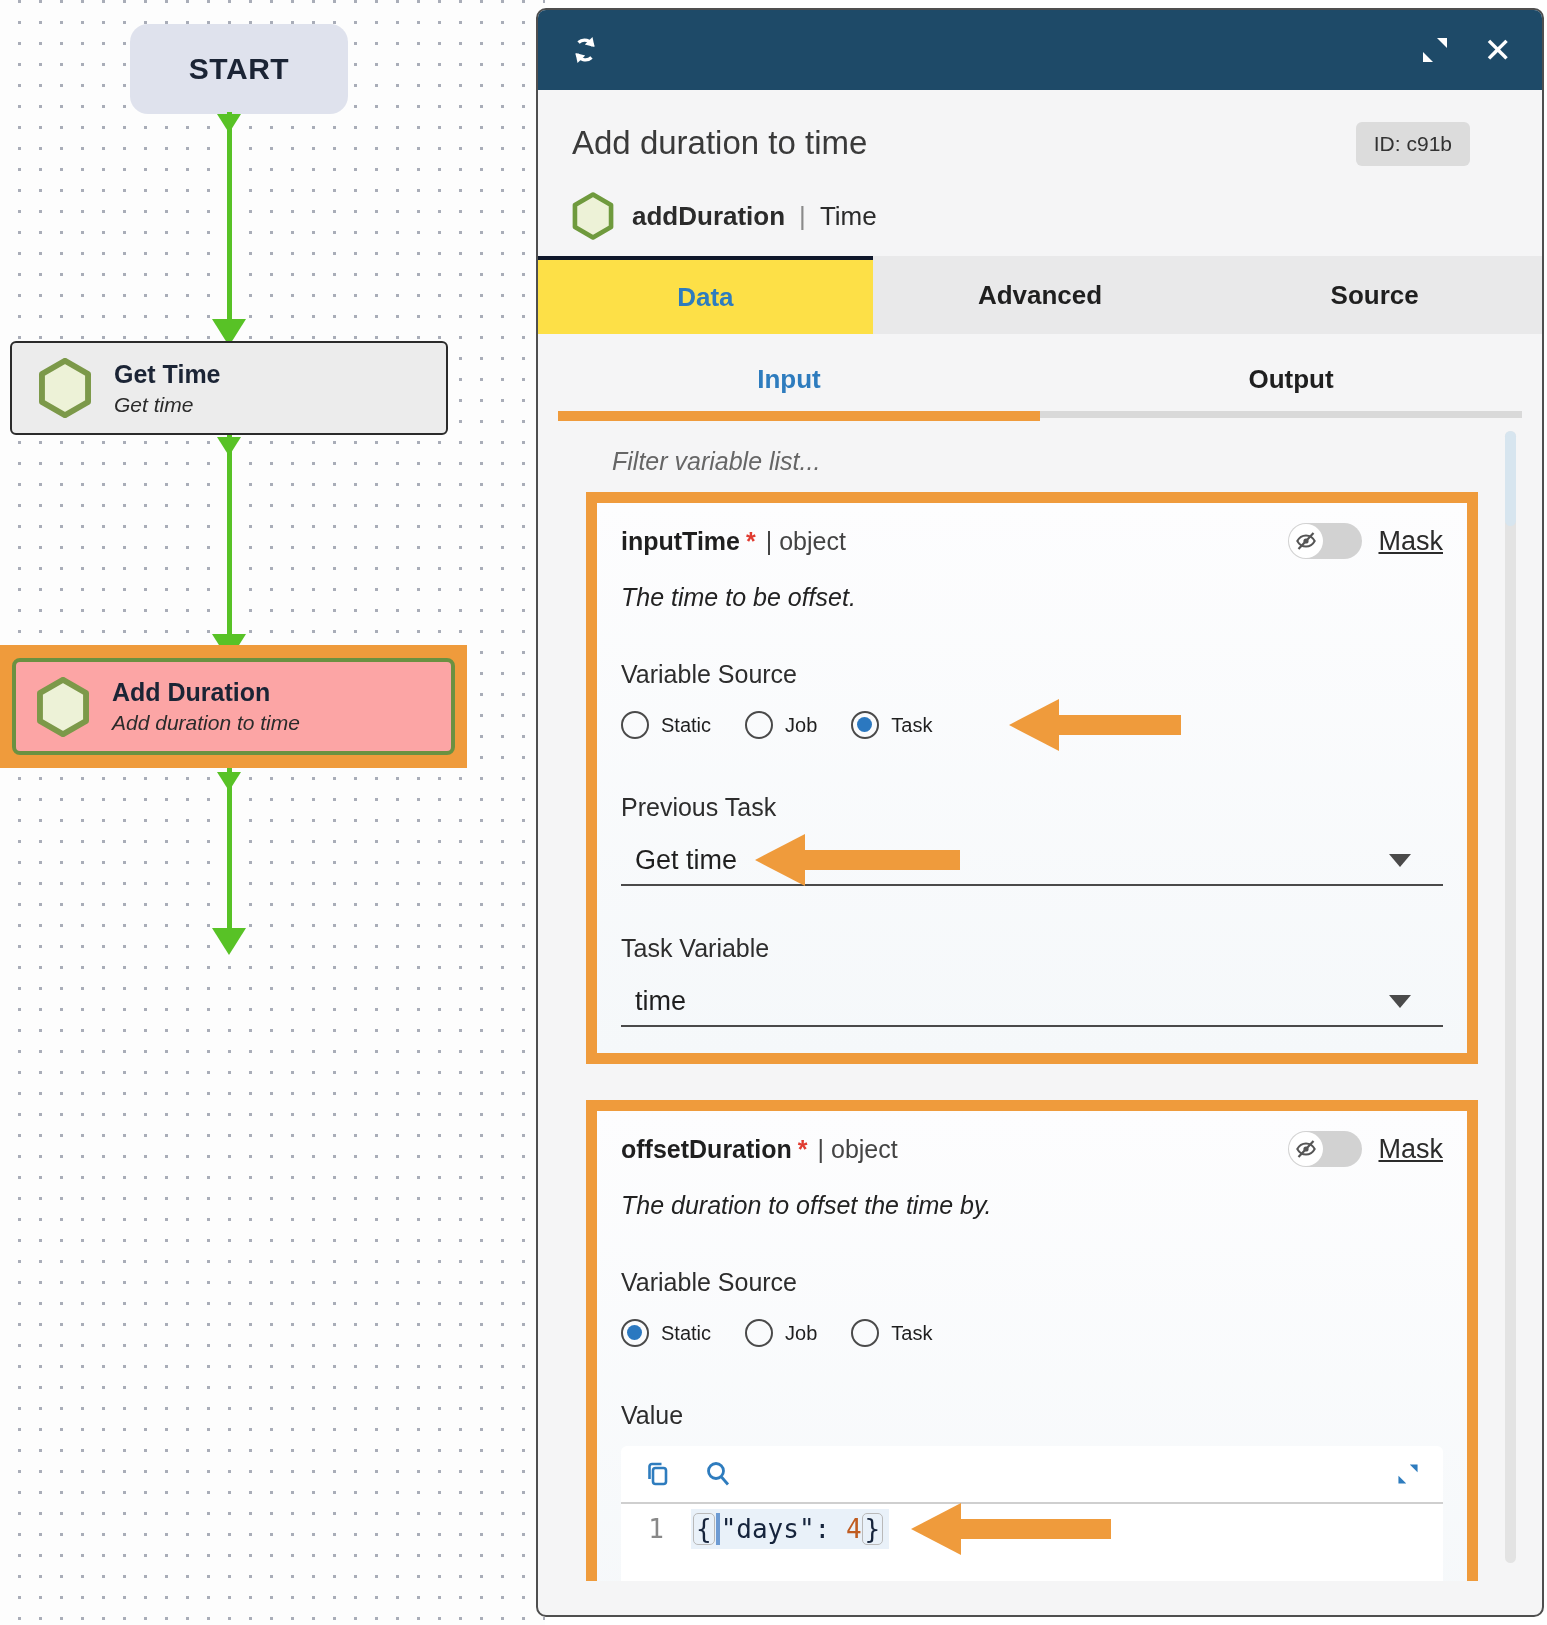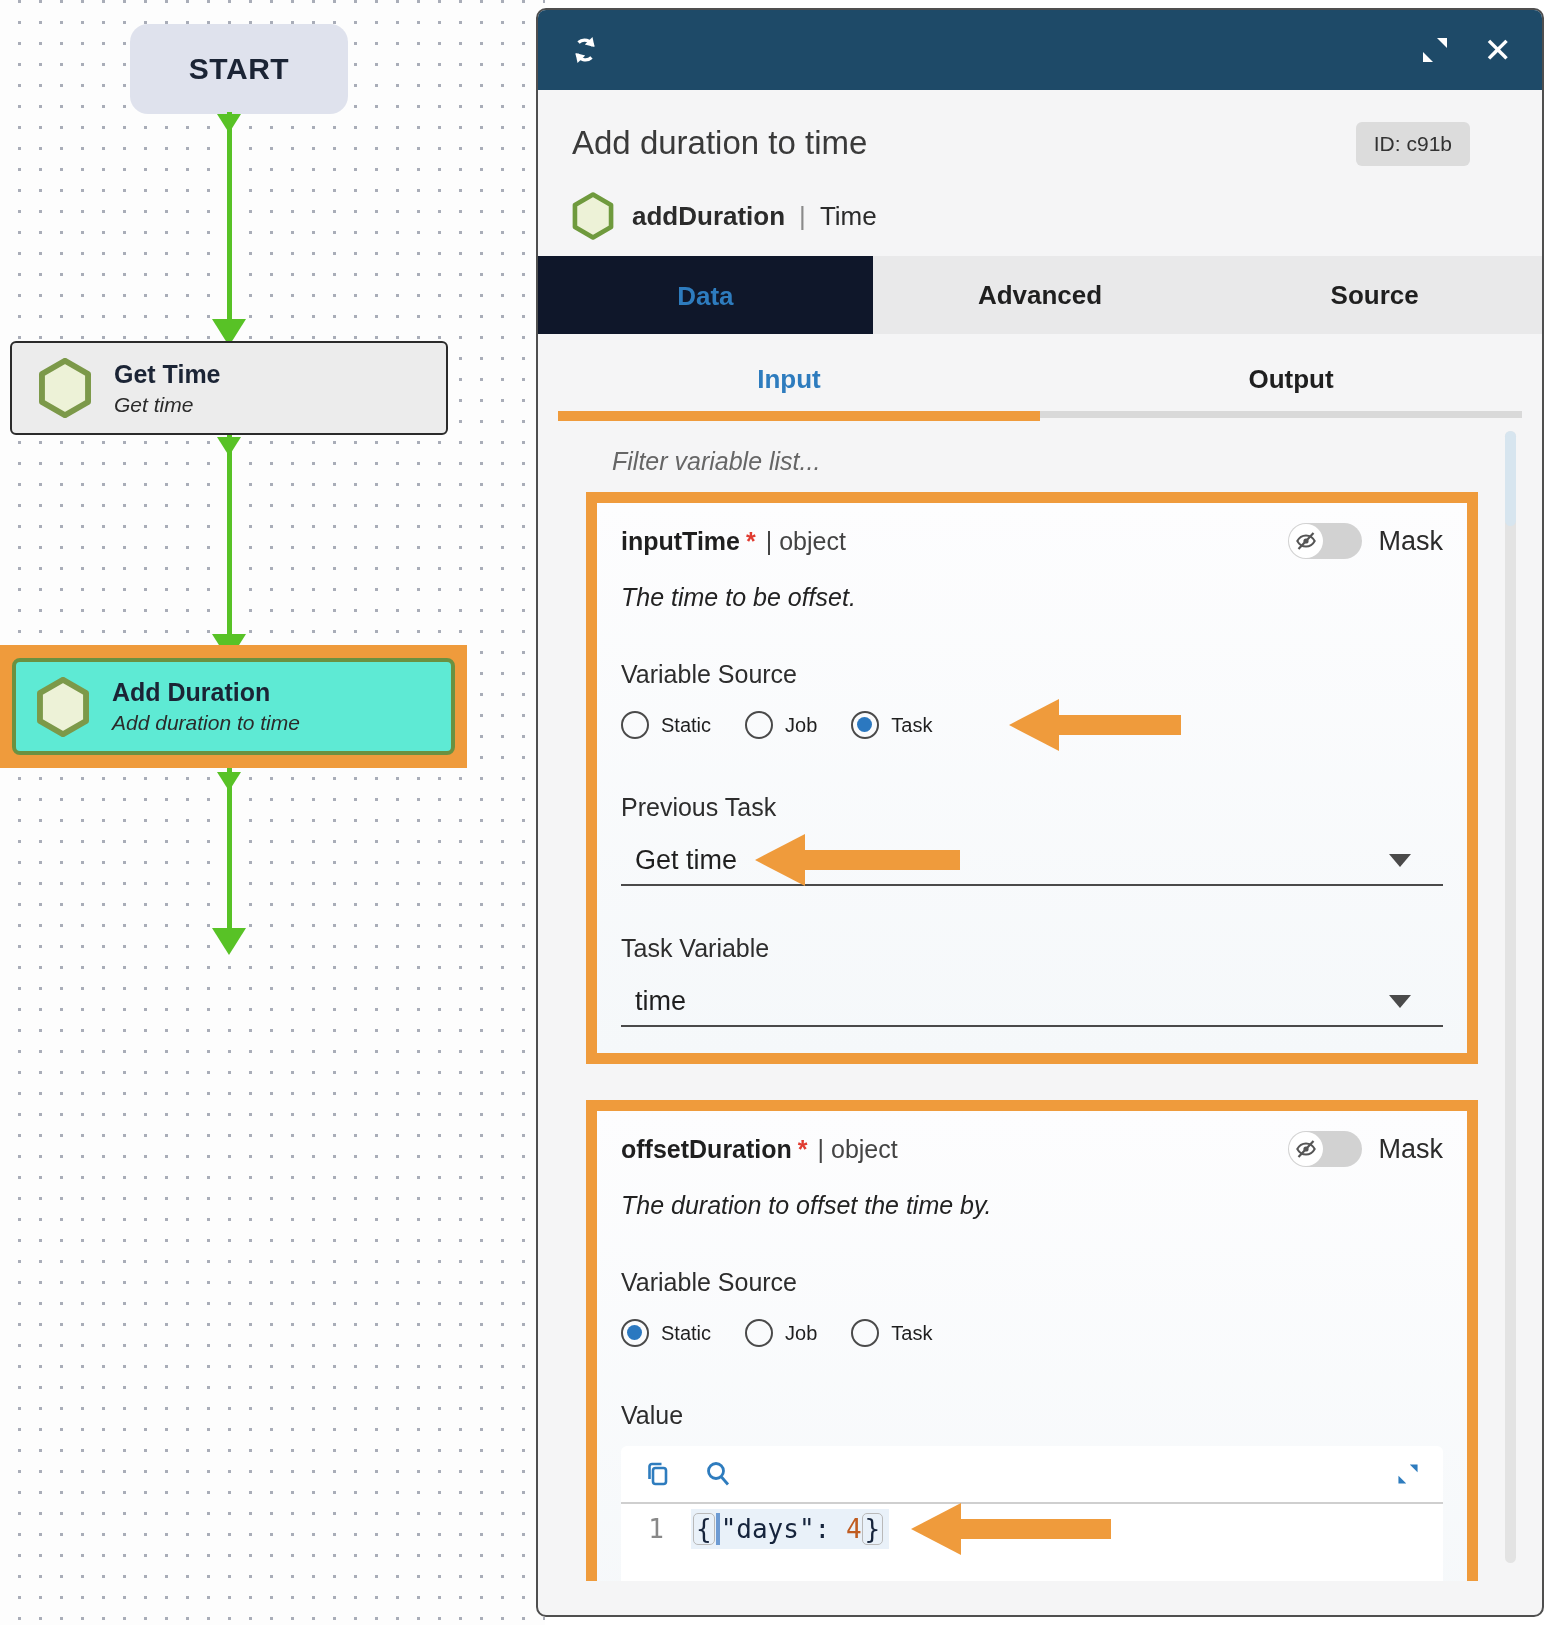--- a/index.html
+++ b/index.html
@@ -40,21 +40,21 @@
   .task-text { margin-left:22px; }
   .task-title { font-size:25px; font-weight:700; color:#1b2435; }
   .task-sub { font-size:21px; font-style:italic; color:#2b2b2b; margin-top:4px; }
 
   .selected-group {
     position:absolute; left:0; top:645px; width:467px; height:123px;
     background:#ef9b3c;
   }
   .node-addduration {
     position:absolute; left:12px; top:13px; width:443px; height:97px;
-    background:#5eead4; border:4px solid #6b9141; border-radius:8px;
+    background:#fca5a5; border:4px solid #6b9141; border-radius:8px;
     display:flex; align-items:center;
   }
 
   .conn-line { position:absolute; width:5px; background:#58c226; left:227px; }
   .tri { position:absolute; width:0; height:0; }
   .tri-small { border-left:12px solid transparent; border-right:12px solid transparent; border-top:19px solid #58c226; left:217px; }
   .tri-big   { border-left:17px solid transparent; border-right:17px solid transparent; border-top:27px solid #58c226; left:212px; }
 
   
   .panel {
@@ -80,21 +80,21 @@
   }
   .type-row { display:flex; align-items:center; margin-top:26px; padding-bottom:16px; }
   .type-hex { width:42px; height:48px; }
   .type-name { font-size:26px; font-weight:700; color:#2b2b2b; margin-left:18px; }
   .type-sep { font-size:26px; color:#8a8a8a; margin:0 14px; }
   .type-cat { font-size:26px; color:#2b2b2b; }
 
   .tabs { display:flex; height:78px; }
   .tab { flex:1; display:flex; align-items:center; justify-content:center;
          font-size:26px; font-weight:700; color:#1f1f1f; background:#e9e9ea; cursor:pointer; }
-  .tab.active { background:#0f172a; border-top:2px solid #0f172a; color:#2e7cbe; }
+  .tab.active { background:#fde047; border-top:4px solid #0f172a; color:#2e7cbe; }
 
   .subtabs { display:flex; margin-top:30px; }
   .subtab { flex:1; text-align:center; font-size:26px; font-weight:700; color:#1f1f1f; cursor:pointer; }
   .subtab.active { color:#2e7cbe; }
   .subtab-bars { display:flex; margin:16px 20px 0 20px; align-items:flex-start; }
   .bar-active { flex:1; height:10px; background:#ef9b3c; }
   .bar-rest { flex:1; height:7px; background:#d9d9d9; }
 
   .content { position:relative; padding:20px 64px 0 48px; height:1160px; overflow:hidden; }
   .filter { font-size:25px; font-style:italic; color:#666; margin:6px 0 0 26px; }
@@ -114,21 +114,21 @@
   .name-row { display:flex; align-items:center; }
   .var-name { font-size:25px; font-weight:700; color:#1f1f1f; }
   .req { color:#e03c31; font-size:25px; font-weight:700; margin-left:6px; }
   .var-type { font-size:25px; color:#444; margin-left:10px; }
   .name-spacer { flex:1; }
 
   .mask-wrap { display:flex; align-items:center; }
   .toggle { width:74px; height:36px; background:#d2d2d2; border-radius:18px; position:relative; cursor:pointer; }
   .knob { position:absolute; left:1px; top:1px; width:34px; height:34px; background:#fff;
           border-radius:50%; display:flex; align-items:center; justify-content:center; }
-  .mask-label { font-size:27px; color:#2b2b2b; margin-left:16px; }
+  .mask-label { font-size:27px; color:#2b2b2b; margin-left:16px;text-decoration:underline; }
 
   .desc { font-size:25px; font-style:italic; color:#222; margin-top:24px; }
   .field-label { font-size:25px; color:#2d2d2d; margin-top:48px; }
 
   .radio-row { display:flex; align-items:center; margin-top:16px; height:40px; position:relative; }
   .radio-opt { display:flex; align-items:center; margin-right:34px; cursor:pointer; }
   .radio { width:28px; height:28px; border:2.5px solid #4a4a4a; border-radius:50%; position:relative; flex:none; }
   .radio.checked::after { content:""; position:absolute; left:4px; top:4px; width:15px; height:15px;
                           background:#2b78c0; border-radius:50%; }
   .radio-label { font-size:20px; color:#1f1f1f; margin-left:12px; }

